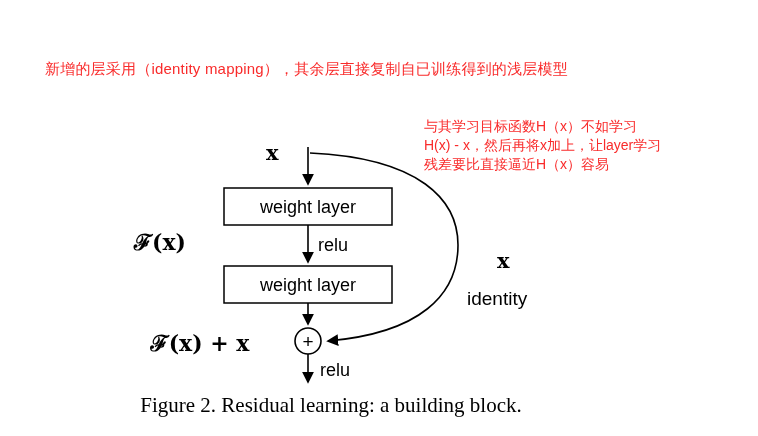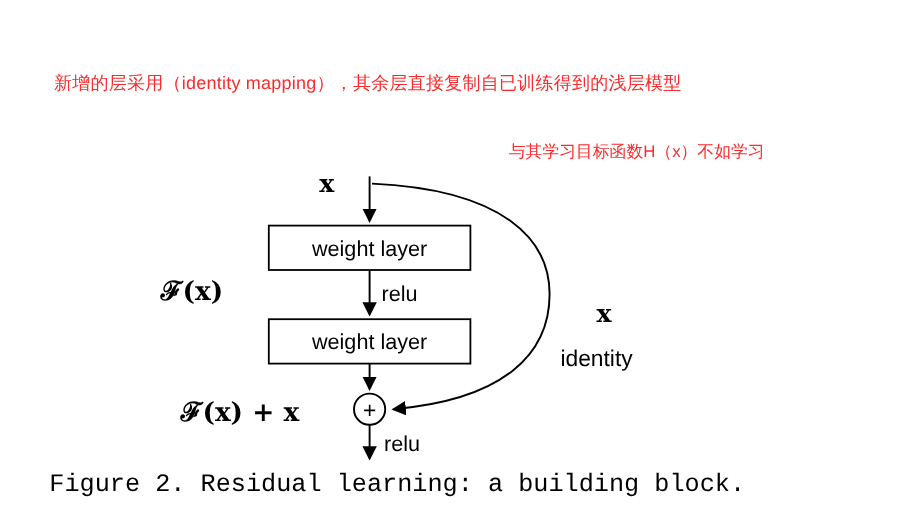--- a/index.html
+++ b/index.html
@@ -29,21 +29,21 @@
     font-size: 14px;
     line-height: 19px;
     width: 306px;
   }
   .caption {
     position: absolute;
     left: 0;
     top: 393px;
     width: 662px;
     text-align: center;
-    font-family: Liberation Mono, monospace;
+    font-family: Liberation Serif, serif;
     font-size: 21px;
     color: #000000;
   }
   svg.diagram {
     position: absolute;
     left: 0;
     top: 0;
   }
   svg text {
     font-family: "Liberation Sans", sans-serif;
@@ -56,20 +56,22 @@
 </style>
 </head>
 <body>
 
 <div class="page">
 
   <div class="note note-top">新增的层采用（identity mapping），其余层直接复制自已训练得到的浅层模型</div>
 
   <div class="note note-side">
     <div>与其学习目标函数H（x）不如学习</div>
+    <div>H(x) - x，然后再将x加上，让layer学习</div>
+    <div>残差要比直接逼近H（x）容易</div>
   </div>
 
   <svg class="diagram" width="758" height="436" viewBox="0 0 758 436">
     <defs>
       <marker id="arrow" viewBox="0 0 10 10" refX="8.5" refY="5" markerWidth="7.5" markerHeight="7.5" orient="auto">
         <path d="M 0 0 L 10 5 L 0 10 z" fill="#000000"></path>
       </marker>
     </defs>
 
     <path d="M 310 153 C 420 158, 458 200, 458 245 C 458 295, 420 333, 328 341" fill="none" stroke="#000000" stroke-width="1.6" marker-end="url(#arrow)"></path>

